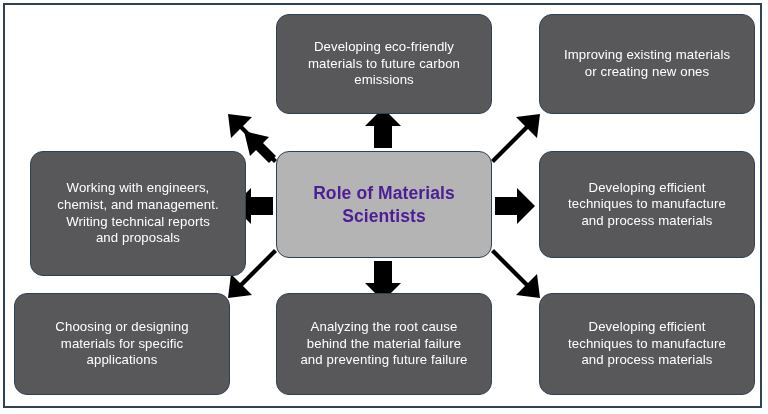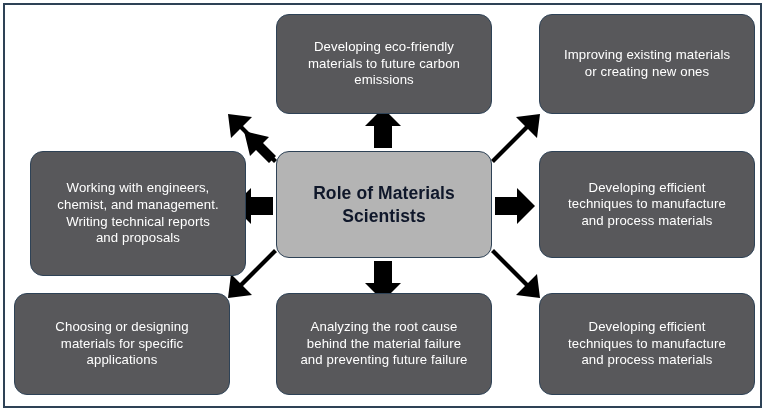--- a/index.html
+++ b/index.html
@@ -53,21 +53,21 @@
     background: #58585b;
     border: 1.6px solid #2e4256;
     color: #ffffff;
     font-size: 13.2px;
     font-weight: 400;
     letter-spacing: 0.1px;
   }
   .node-center {
     background: #b4b4b4;
     border: 1.8px solid #2e4256;
-    color: #0f172a;
+    color: #4c1d95;
     font-size: 17.5px;
     font-weight: bold;
     letter-spacing: 0.1px;
   }
   .node-text {
     display: block;
     width: 100%;
     white-space: pre-line;
   }
   

